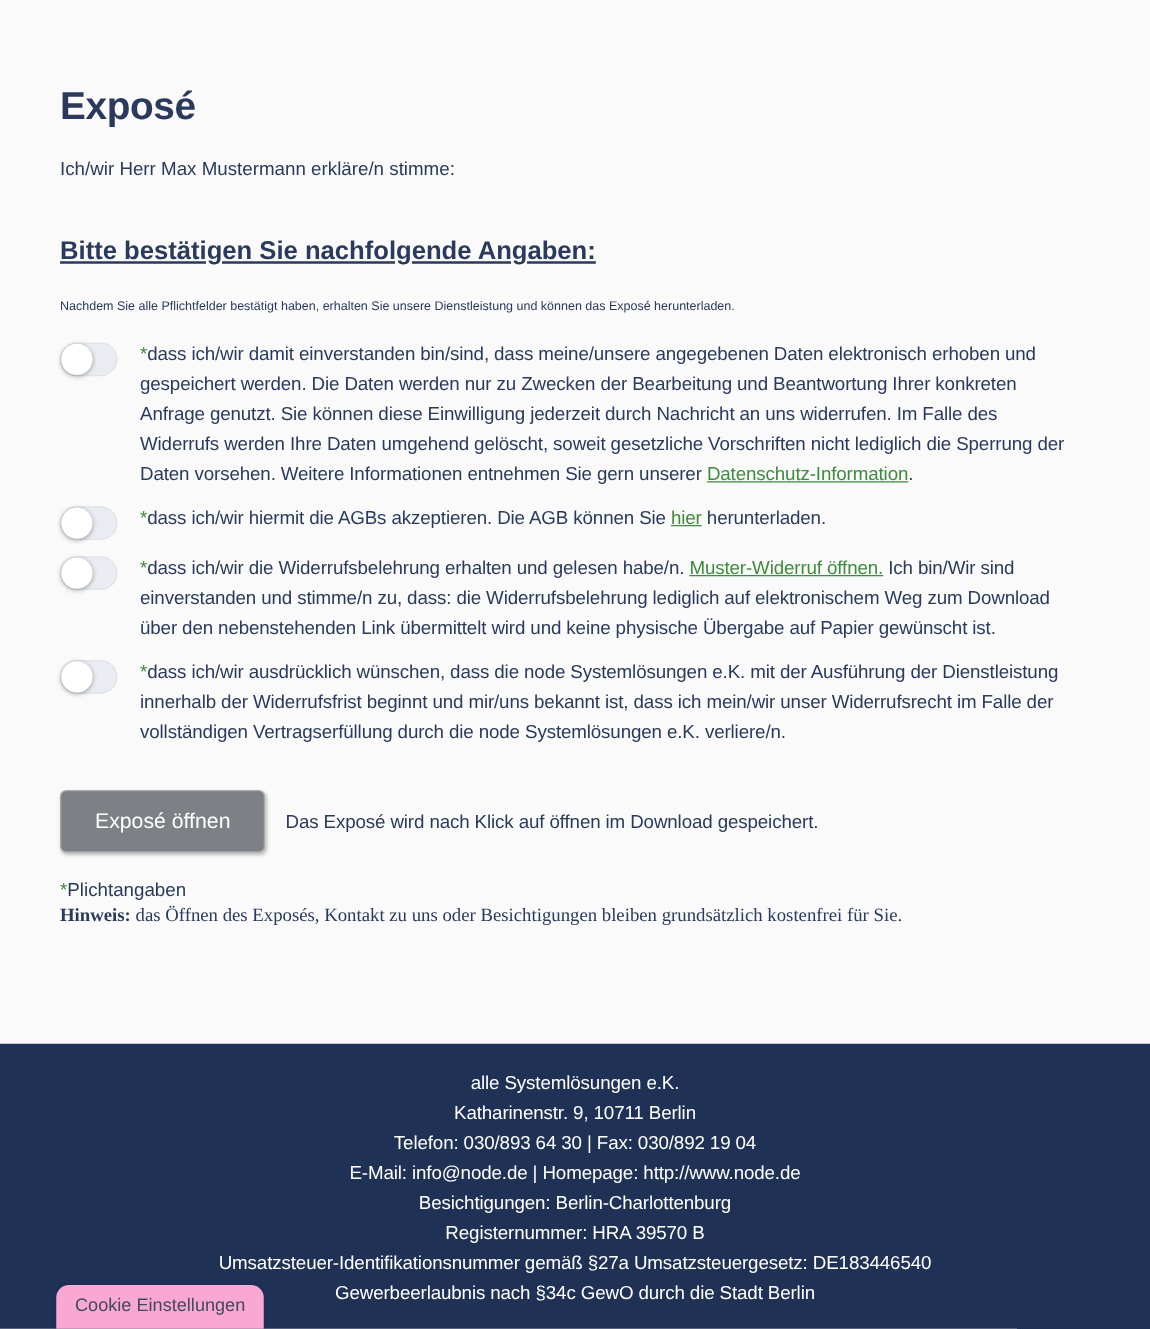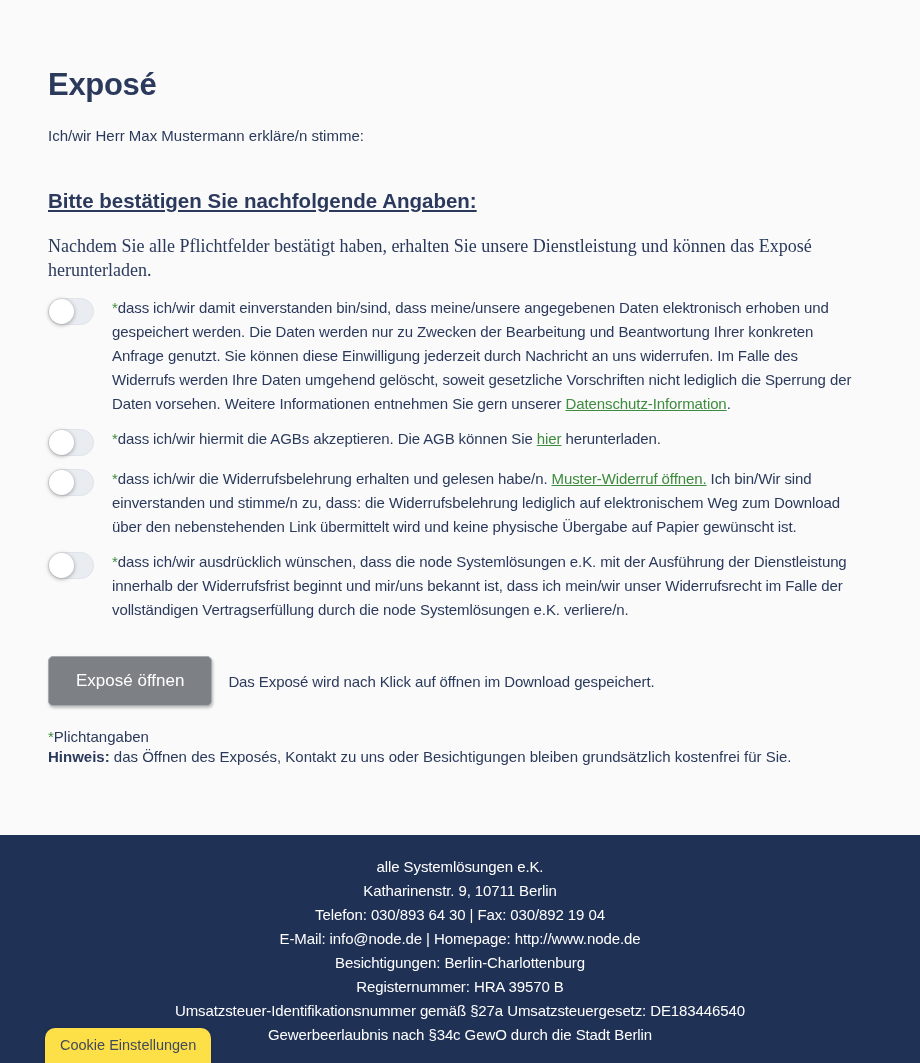--- a/index.html
+++ b/index.html
@@ -7,21 +7,21 @@
     width: 920px; height: 1063px; overflow: hidden;
     background: #fafafa;
     font-family: "Liberation Sans", sans-serif;
     color: #2b3a5c;
   }
   .page { width: 920px; height: 1063px; display: flex; flex-direction: column; position: relative; }
   .content { padding: 67px 68px 0 48px; }
   h1.title { font-size: 31px; font-weight: bold; margin: 0 0 24px 0; letter-spacing: -0.3px; }
   p.intro { font-size: 15px; margin: 0; }
   h2.section-heading { font-size: 20.5px; font-weight: bold; margin: 45px 0 21px 0; text-decoration: underline; }
-  p.desc { font-size: 18px; line-height: 24px; margin: 0 0 14px 0; max-width: 790px; font-family: Liberation Serif, serif; }
+  p.desc { font-size: 10px; line-height: 24px; margin: 0 0 14px 0; max-width: 790px; }
 
   .consent-row { display: flex; align-items: flex-start; gap: 18px; margin-bottom: 11px; }
   .toggle {
     width: 46px; height: 27px; flex: 0 0 46px; box-sizing: border-box;
     background: #e9ecf0; border: 1px solid #e0e3e8; border-radius: 14px;
     position: relative; margin-top: 2px; cursor: pointer;
   }
   .toggle .knob {
     position: absolute; left: 0; top: 0;
     width: 25px; height: 25px; border-radius: 50%;
@@ -34,35 +34,35 @@
   .action-row { display: flex; align-items: center; gap: 16px; margin-top: 34px; }
   button.open-btn {
     font-family: "Liberation Sans", sans-serif;
     background: #7d8186; color: #ffffff; font-size: 17px;
     padding: 14px 27px; border: 1px solid #a6aaae; border-radius: 5px;
     box-shadow: 1px 2px 3px rgba(0,0,0,0.25); cursor: pointer;
   }
   .open-note { font-size: 15px; letter-spacing: -0.1px; }
 
   p.required-note { margin: 22px 0 0 0; font-size: 15px; }
-  p.hint { margin: 0; font-size: 15px; line-height: 24px; }
+  p.hint { margin: 0; font-size: 15px; line-height: 24px; font-family: Liberation Serif, serif; }
   .hint b { font-weight: bold; }
 
   footer.site-footer {
     margin-top: auto;
     background: #203156; color: #ffffff;
     text-align: center; font-size: 15px; line-height: 24px;
     padding: 20px 0 16px 0; letter-spacing: -0.1px;
   }
   footer.site-footer p { margin: 0; }
 
   button.cookie-btn {
     font-family: "Liberation Sans", sans-serif;
     position: absolute; left: 45px; bottom: 0;
-    background: #fde047; color: #414a5c;
+    background: #f9a8d4; color: #414a5c;
     border: none; border-radius: 10px 10px 0 0;
     padding: 9px 15px 10px 15px; font-size: 14.5px;
     box-shadow: 0 0 4px rgba(0,0,0,0.12); cursor: pointer;
   }
 </style>
 </head>
 <body>
 
 <div class="page">
   <main class="content">

